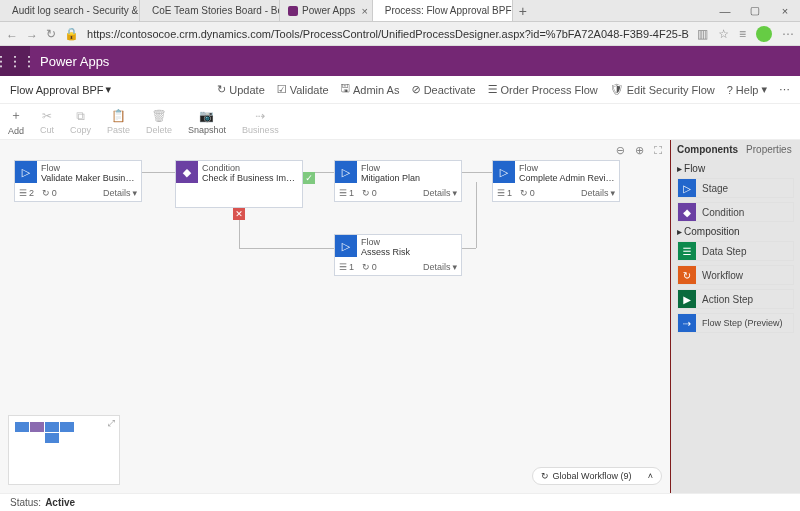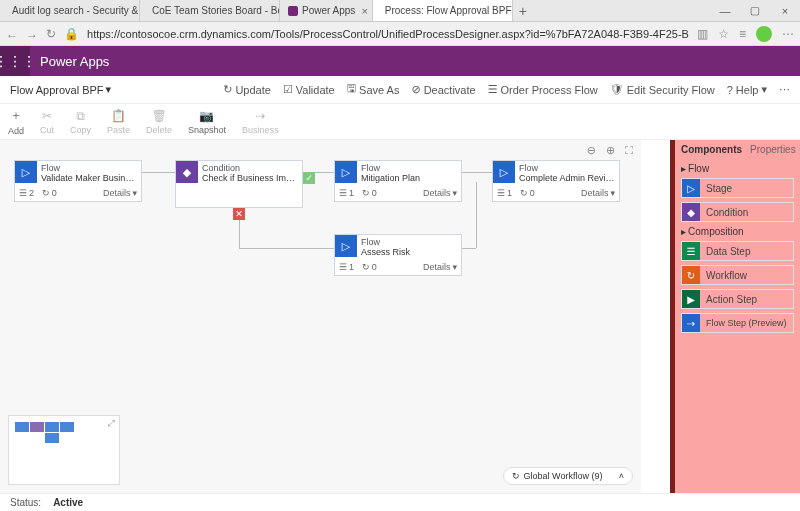--- a/index.html
+++ b/index.html
@@ -32,21 +32,21 @@
 .cmd-right span { display: flex; align-items: center; gap: 3px; cursor: pointer; }
 
 .toolbar { height: 36px; border-bottom: 1px solid #eee; display: flex; align-items: center; padding: 0 8px; gap: 16px; }
 .tool { display: flex; flex-direction: column; align-items: center; font-size: 9px; color: #666; gap: 2px; }
 .tool .ti { font-size: 12px; color: #666; }
 .tool.disabled { color: #bbb; }
 .tool.disabled .ti { color: #bbb; }
 
 .main { display: flex; height: calc(100% - 22px - 24px - 30px - 28px - 36px - 18px); }
 .canvas { flex: 1; background: #f7f7f7; position: relative; }
-.right-panel { width: 130px; border-left: 5px solid #7f1d1d; background: #fca5a5; padding: 4px 6px; margin-left: 29px; }
+.right-panel { width: 130px; border-left: 1px solid #7f1d1d; background: #e5e5e5; padding: 4px 6px; }
 
 .zoom-controls { position: absolute; top: 4px; right: 8px; display: flex; gap: 10px; color: #888; font-size: 11px; }
 
 .card { position: absolute; width: 128px; background: #fff; border: 1px solid #d0d6e0; font-size: 10px; }
 .card-head { display: flex; align-items: flex-start; }
 .card-icon { width: 22px; height: 22px; display: flex; align-items: center; justify-content: center; color: #fff; font-size: 11px; flex-shrink: 0; }
 .card-icon.flow { background: #2266cc; }
 .card-icon.cond { background: #6b40a3; }
 .card-titles { padding: 2px 4px; overflow: hidden; }
 .card-type { font-size: 9px; color: #555; }
@@ -75,21 +75,21 @@
 .panel-section { margin-top: 4px; }
 .panel-section-title { font-size: 10px; color: #333; display: flex; align-items: center; gap: 2px; margin-bottom: 4px; }
 .comp-item { display: flex; align-items: center; border: 1px solid #e0e0e0; margin-bottom: 4px; font-size: 10px; color: #444; height: 20px; }
 .comp-icon { width: 18px; height: 100%; display: flex; align-items: center; justify-content: center; color: #fff; font-size: 10px; margin-right: 6px; }
 .ci-blue { background: #2266cc; }
 .ci-purple { background: #6b40a3; }
 .ci-green { background: #0e8a4e; }
 .ci-orange { background: #e05d1a; }
 .ci-dgreen { background: #0a6b3d; }
 
-.status-bar { height: 18px; border-top: 1px solid #eee; padding: 0 10px; font-size: 10px; color: #555; display: flex; align-items: center; gap: 12px; }
+.status-bar { height: 18px; border-top: 1px solid #eee; padding: 0 10px; font-size: 10px; color: #555; display: flex; align-items: center; gap: 4px; }
 .status-bar b { font-weight: 700; color: #333; }
 </style>
 </head>
 <body>
 
 <div class="browser-tabs">
   <div class="tab">
       <span class="favicon" style="background:#1a73e8"></span>
       <span>Audit log search - Security &amp; C</span>
     </div>
@@ -135,21 +135,21 @@
 </div>
 
 <div class="cmd-bar">
   <div class="proc-name">
     <span>Flow Approval BPF</span>
       <span>▾</span>
   </div>
   <div class="cmd-right">
     <span>↻ <span>Update</span></span>
     <span>☑ <span>Validate</span></span>
-    <span>🖫 <span>Save As</span></span>
+    <span>🖫 <span>Admin As</span></span>
     <span>⊘ <span>Deactivate</span></span>
     <span>☰ <span>Order Process Flow</span></span>
     <span>🛡 <span>Edit Security Flow</span></span>
     <span>? <span>Help</span> ▾</span>
     <span>⋯</span>
   </div>
 </div>
 
 <div class="toolbar">
   <div class="tool">

